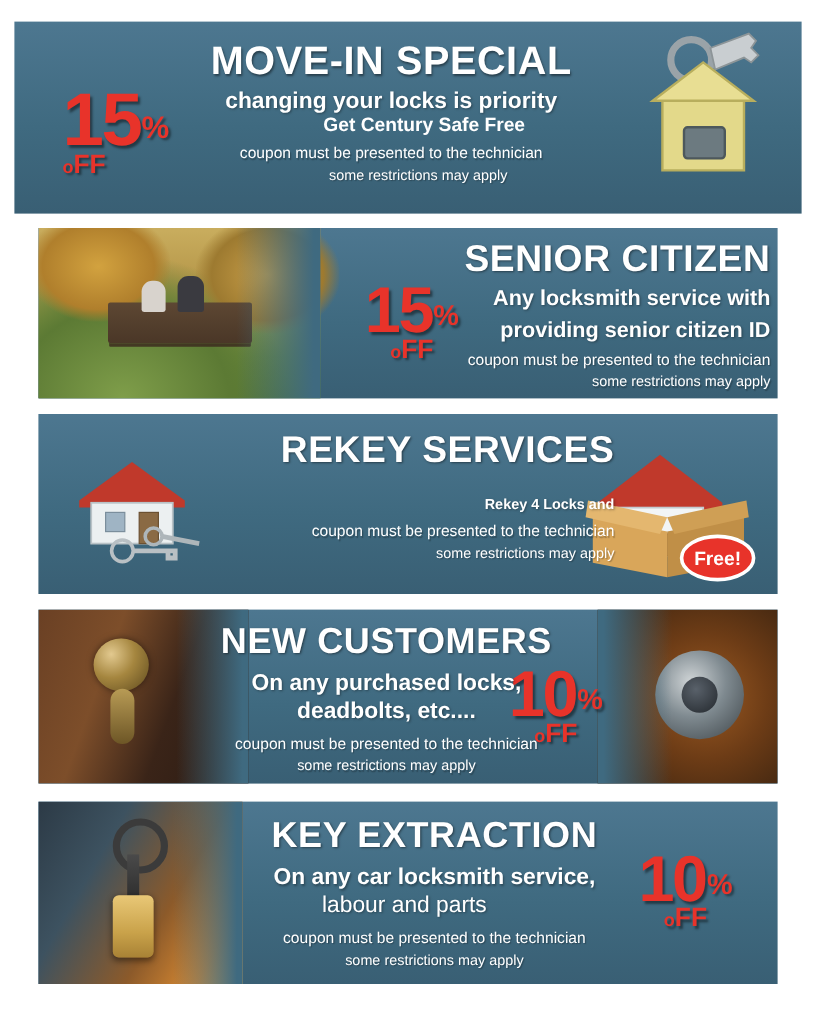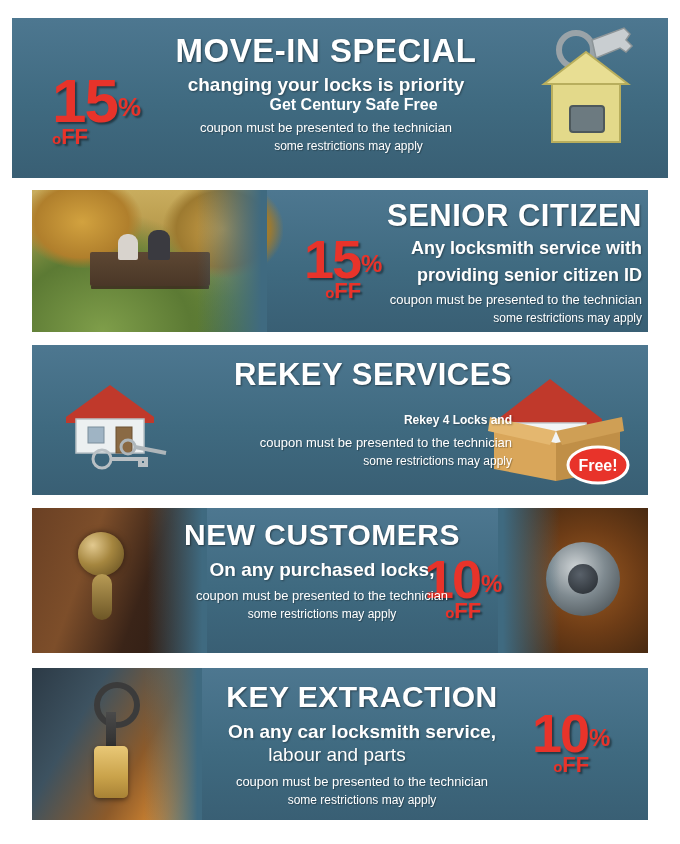--- a/index.html
+++ b/index.html
@@ -399,20 +399,21 @@
     </div>
 
     <div class="badge">
       <span class="num">10</span><span class="pct">%</span>
       <span class="off"><span class="o">o</span>FF</span>
     </div>
 
     <div class="txt">
       <div class="headline">NEW CUSTOMERS</div>
       <div class="subline">On any purchased locks,</div>
+      <div class="l2">deadbolts, etc....</div>
       <div class="fine1">coupon must be presented to the technician</div>
       <div class="fine2">some restrictions may apply</div>
     </div>
   </div>
 
   <div class="coupon" id="c5">
     <div class="photoL">
       <div class="keyring"></div>
       <div class="keybody"></div>
       <div class="tag"></div>

